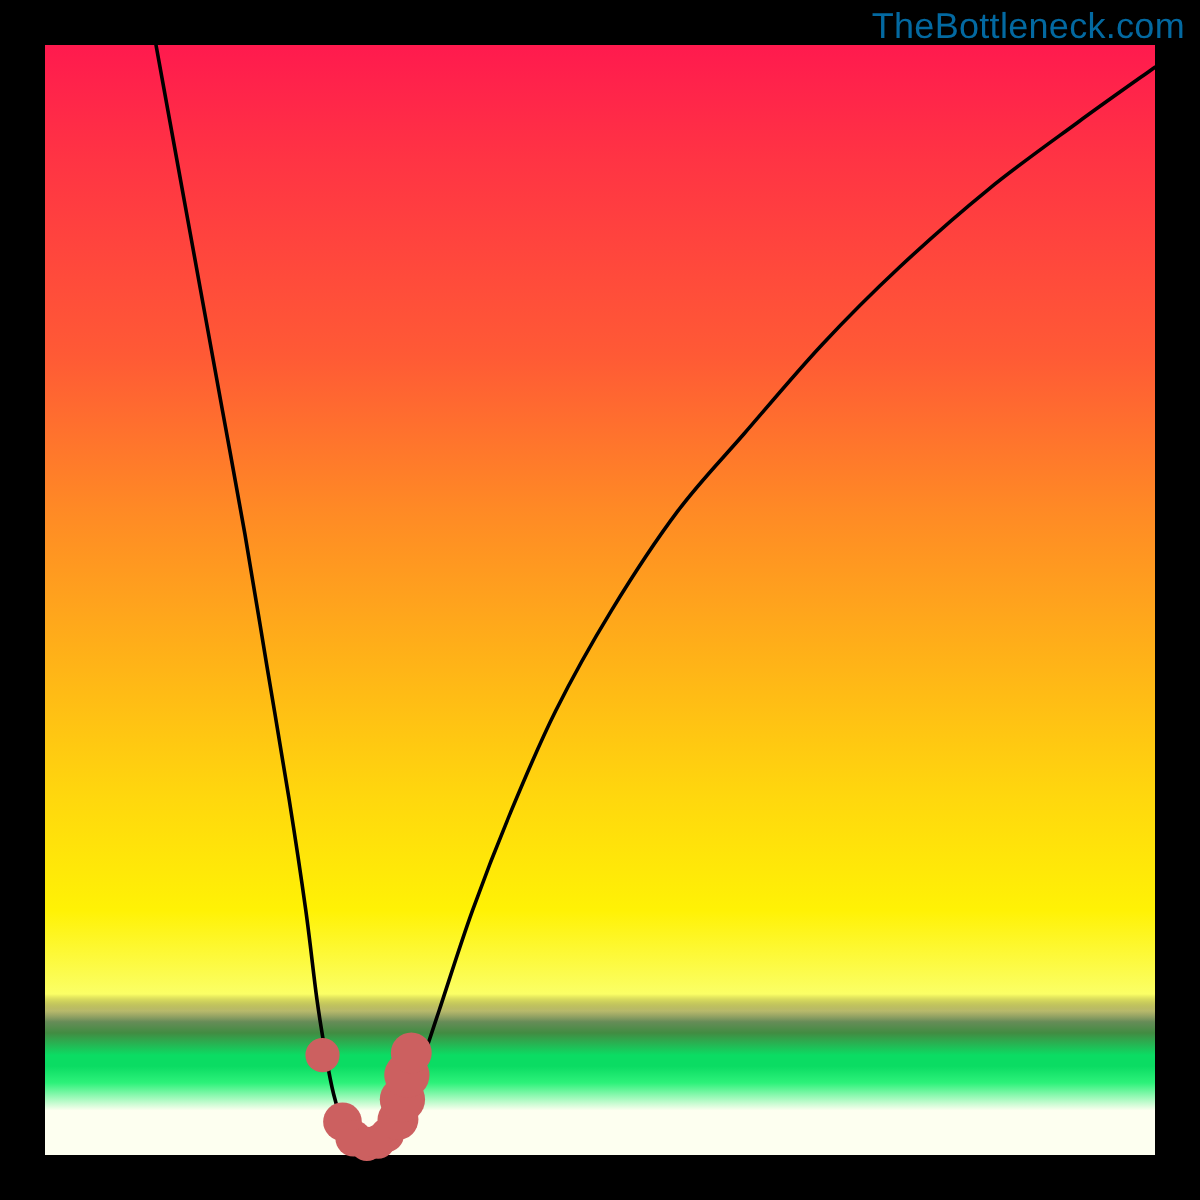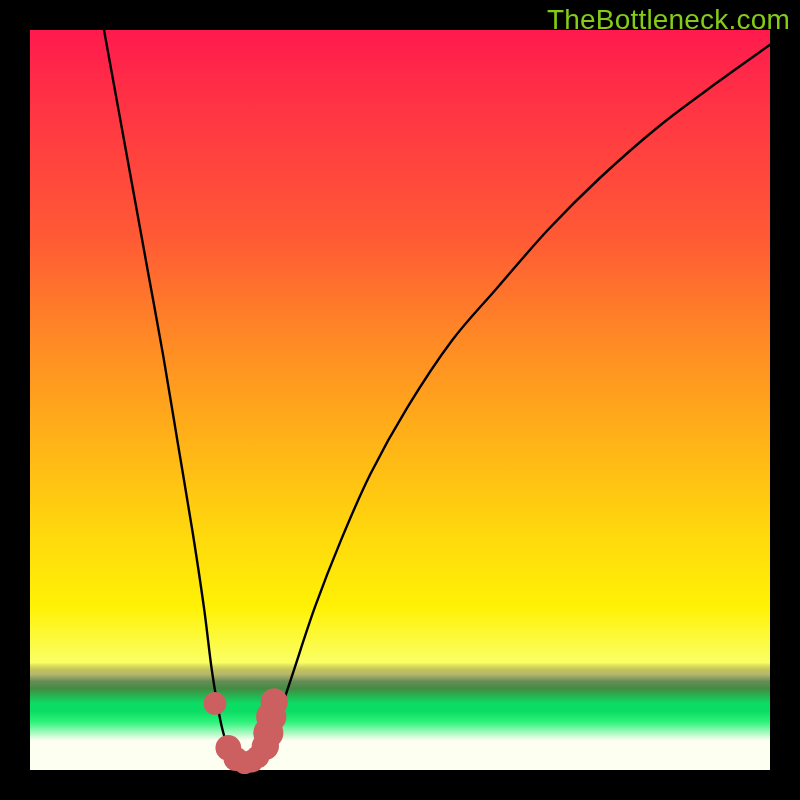--- a/index.html
+++ b/index.html
@@ -16,22 +16,22 @@
     left: 0;
     top: 0;
     width: 800px;
     height: 800px;
     background: #000;
   }
   .watermark {
     position: absolute;
     top: 4px;
     right: 10px;
-    color: #84cc16;
-    font-size: 28px;
+    color: #0369a1;
+    font-size: 24px;
     font-weight: 500;
     letter-spacing: 0.2px;
     z-index: 50;
   }
   .plot {
     position: absolute;
     left: 30px;
     top: 30px;
     width: 740px;
     height: 740px;

